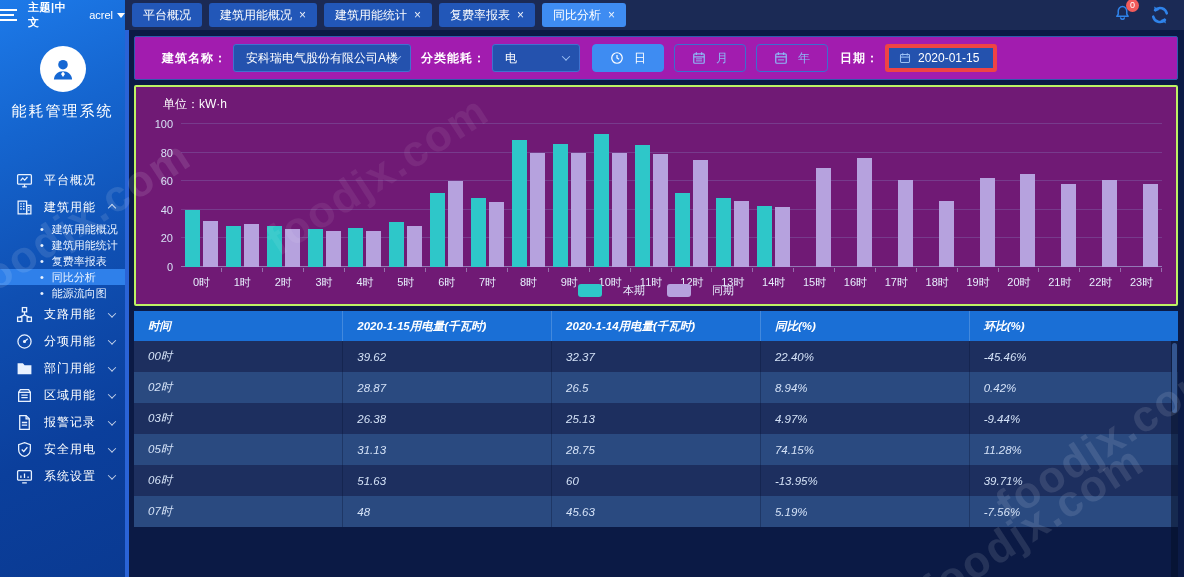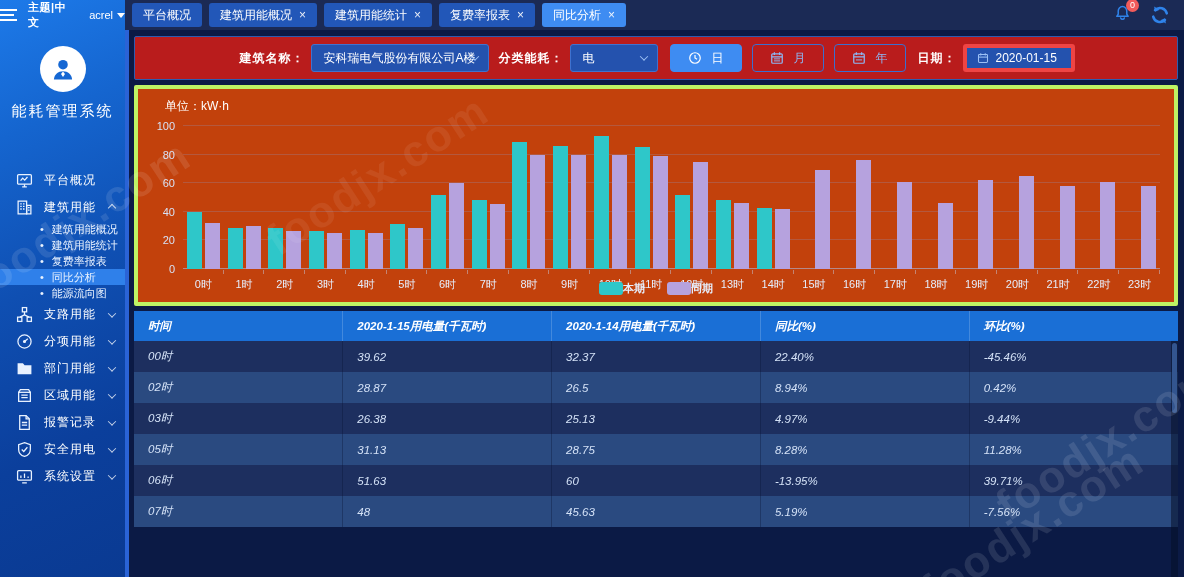--- a/index.html
+++ b/index.html
@@ -39,49 +39,49 @@
   .tab.active { background:#3e8cf2; }
   .tab-close { margin-left:7px; font-size:12px; opacity:.9; cursor:pointer; }
   .topbar-right { display:flex; align-items:center; gap:18px; }
   .bell-wrap { position:relative; cursor:pointer; }
   .badge { position:absolute; top:-5px; right:-7px; min-width:13px; height:13px; border-radius:8px; background:#f25b5b; color:#fff; font-size:9px; display:flex; align-items:center; justify-content:center; padding:0 3px; }
   .refresh-btn { cursor:pointer; display:flex; }
 
   .content { flex:1; padding:6px 6px 0 5px; display:flex; flex-direction:column; gap:5px; overflow:hidden; border-left:4px solid #2a63d6; background:#0b1a45; }
 
   
-  .filter-panel { height:44px; flex-shrink:0; background:#b91c1c; border:1px solid #2e5cb0; border-radius:2px; display:flex; align-items:center; padding-left:2px; font-size:12px;justify-content:center; }
+  .filter-panel { height:44px; flex-shrink:0; background:#a21caf; border:1px solid #2e5cb0; border-radius:2px; display:flex; align-items:center; padding-left:27px; font-size:12px; }
   .f-label { letter-spacing:1px; white-space:nowrap; font-weight:bold; }
   .select { position:relative; height:28px; background:#2452ae; border:1px solid #3f72cf; border-radius:3px; display:flex; align-items:center; padding:0 24px 0 12px; margin-left:6px; cursor:pointer; white-space:nowrap; }
   .select .chev { position:absolute; right:10px; top:10px; color:#9cc0f5; }
   .sel-building { width:178px; }
   .sel-category { width:88px; margin-right:12px; }
   .f-label2 { margin-left:10px; }
   .period-group { display:flex; gap:10px; margin-right:12px; }
   .period-btn { height:28px; border-radius:4px; display:flex; align-items:center; gap:10px; padding:0 17px; font-size:12px; background:transparent; border:1px solid #3a6fd0; color:#8db8f5; cursor:pointer; font-family:inherit; }
   .period-btn.active { background:#3e8cf2; border-color:#3e8cf2; color:#fff; }
   .period-btn .pb-icon { display:inline-flex; width:14px; height:14px; }
   .date-input { width:112px; margin-left:6px; display:flex; align-items:center; gap:7px; height:28px; background:#2452ae; border:4px solid #ef4444; border-radius:3px; padding:0 10px; cursor:pointer; white-space:nowrap; }
   .cal-glyph { display:inline-flex; width:12px; height:12px; }
 
   
-  .chart-panel { height:221px; flex-shrink:0; background:#c2410c; border:4px solid #bef264; border-radius:2px; position:relative; }
+  .chart-panel { height:221px; flex-shrink:0; background:#701a75; border:2px solid #bef264; border-radius:2px; position:relative; }
   .unit-label { position:absolute; top:9px; left:27px; font-size:12px; }
   .plot-area { position:absolute; left:45px; right:14px; top:37px; height:143px; }
   .gridline { position:absolute; left:0; right:0; height:1px; background:rgba(140,160,210,.25); }
   .gridline.axisline { background:rgba(170,185,225,.6); }
   .ytick { position:absolute; right:calc(100% + 8px); width:30px; text-align:right; font-size:11px; color:#d7e1f5; }
   .bars { position:absolute; left:0; right:0; bottom:0; top:0; display:flex; }
   .bar-group { flex:1; display:flex; align-items:flex-end; justify-content:center; gap:3px; }
   .bar { width:15px; }
   .x-labels { position:absolute; left:45px; right:14px; top:181px; display:flex; }
   .xlabel { flex:1; position:relative; text-align:center; font-size:11px; color:#e6eefc; padding-top:7px; }
   .xlabel::before { content:''; position:absolute; right:0; top:0; width:1px; height:4px; background:rgba(200,215,240,.45); }
   .legend { position:absolute; left:0; right:0; bottom:6px; display:flex; justify-content:center; gap:22px; align-items:center; }
-  .legend-item { display:flex; align-items:center; gap:0; font-size:11px; color:#e6eefc; cursor:pointer;font-weight:bold; }
+  .legend-item { display:flex; align-items:center; gap:21px; font-size:11px; color:#e6eefc; cursor:pointer; }
   .swatch { width:24px; height:13px; border-radius:3px; display:inline-block; }
 
   
   .table-panel { flex:1; overflow:hidden; position:relative;font-style:italic; }
   table { width:100%; border-collapse:collapse; table-layout:fixed; }
   th { background:#1a6fd6; height:30px; text-align:left; padding-left:14px; font-size:11.5px; font-weight:600; color:#fff; border-right:1px solid rgba(255,255,255,.18); }
   th:last-child { border-right:none; }
   td { height:31px; padding-left:14px; font-size:11.5px; color:#d4e2f7; border-right:1px solid rgba(8,20,55,.35); }
   td:last-child { border-right:none; }
   tbody tr:nth-child(odd) { background:#1d2f5f; }
@@ -520,21 +520,21 @@
                 <td>03时</td>
                 <td>26.38</td>
                 <td>25.13</td>
                 <td>4.97%</td>
                 <td>-9.44%</td>
               </tr>
               <tr>
                 <td>05时</td>
                 <td>31.13</td>
                 <td>28.75</td>
-                <td>8.28%</td>
+                <td>74.15%</td>
                 <td>11.28%</td>
               </tr>
               <tr>
                 <td>06时</td>
                 <td>51.63</td>
                 <td>60</td>
                 <td>-13.95%</td>
                 <td>39.71%</td>
               </tr>
               <tr>

